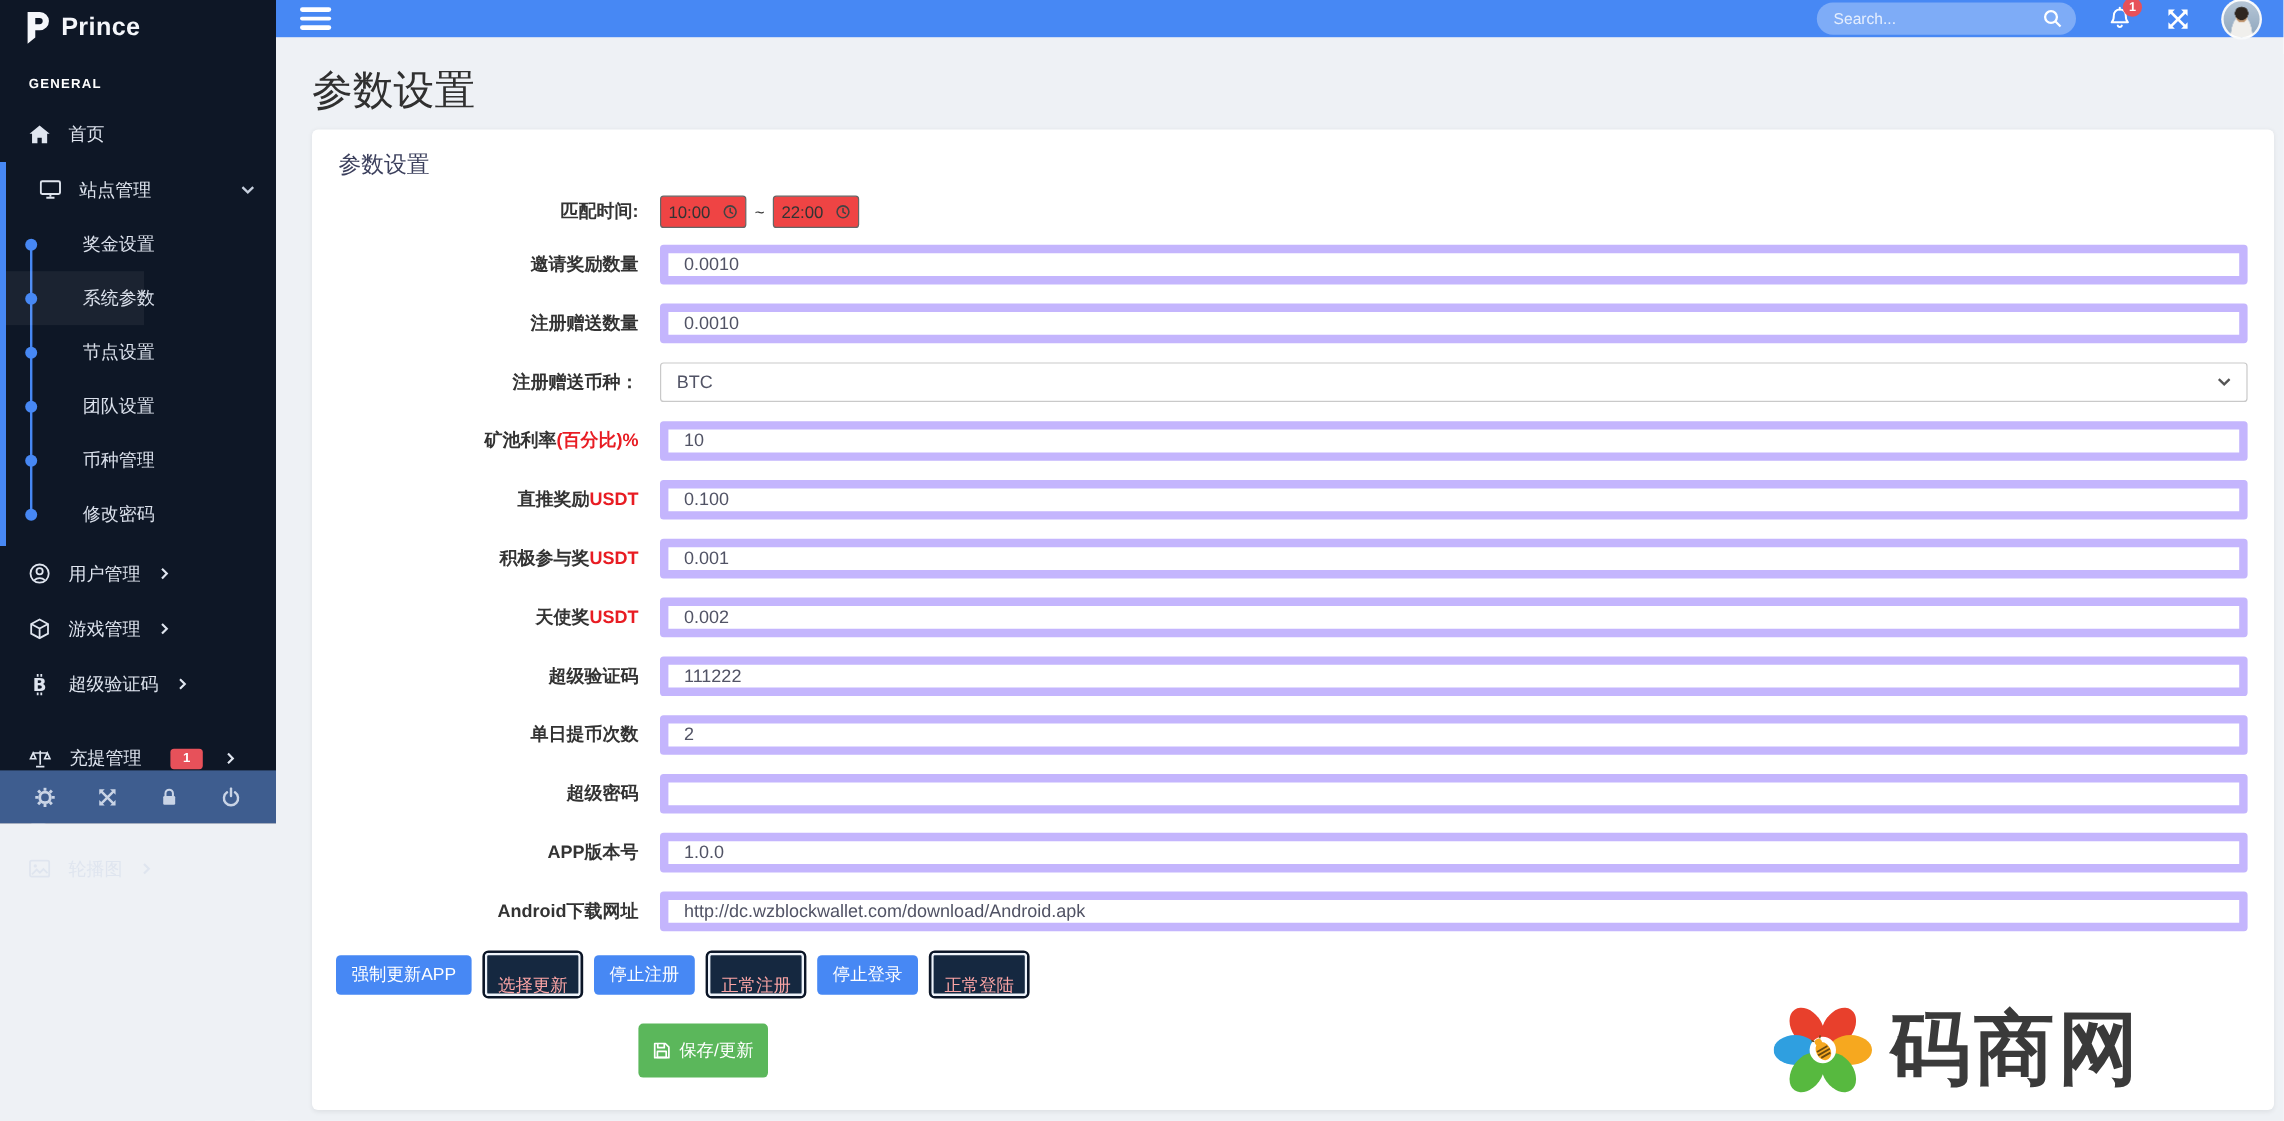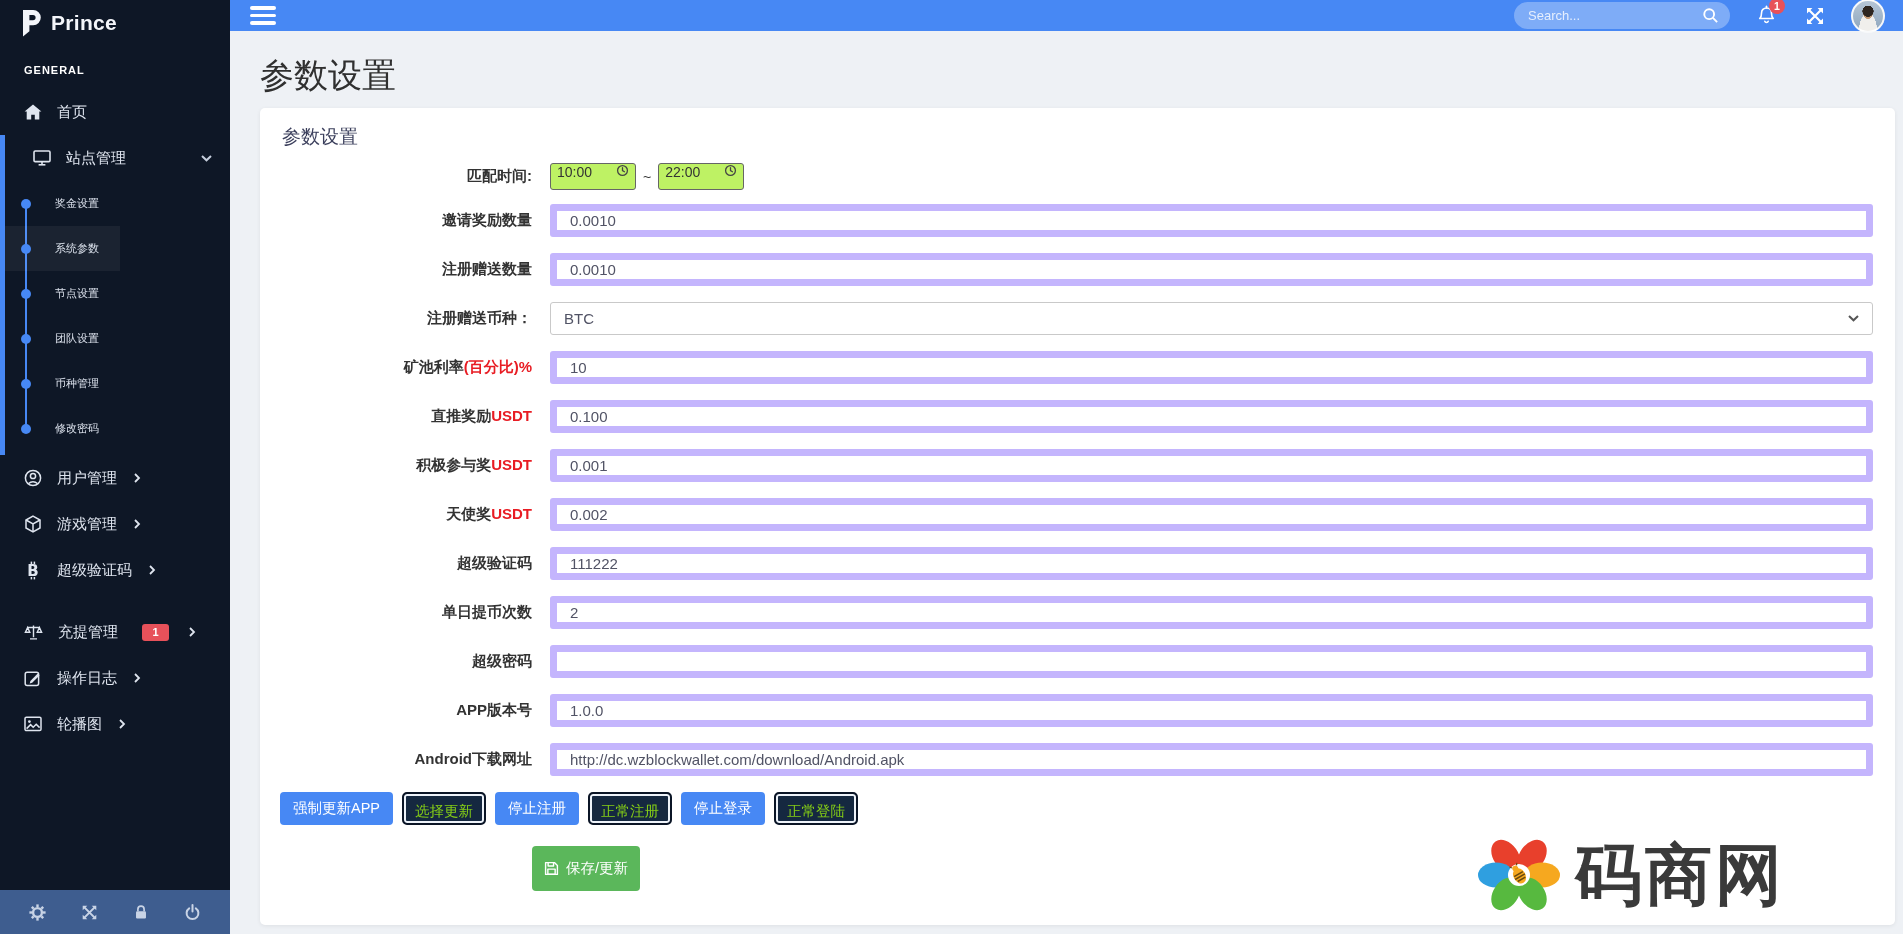--- a/index.html
+++ b/index.html
@@ -1,32 +1,32 @@
 <!DOCTYPE html>
 <html><head>
 <meta charset="utf-8">
 <style>
   html,body{margin:0;padding:0}
   body{width:1903px;height:934px;overflow:hidden;background:#eef1f5;
        font-family:"Liberation Sans","DejaVu Sans",sans-serif;-webkit-font-smoothing:antialiased}
   .app{position:relative;width:1903px;height:934px}
 
   
-  .sidebar{position:absolute;left:0;top:0;width:230px;height:934px;background:#0e1726;color:#dfe5ef;z-index:30}
+  .sidebar{position:absolute;left:0;top:0;width:230px;height:686px;background:#0e1726;color:#dfe5ef;z-index:30}
   .logo-bar{height:45px;display:flex;align-items:center;padding-left:20px;gap:9px}
   .brand-name{font-size:21px;font-weight:bold;color:#f4f6fa;letter-spacing:.3px}
   .section-label{padding:19px 0 13px 24px;font-size:11px;font-weight:bold;letter-spacing:1px;color:#ffffff}
   .mitem{height:46px;display:flex;align-items:center;padding-left:24px;gap:15px;font-size:15px;color:#dfe5ef;cursor:pointer;position:relative}
   .mitem .chev-r{margin-left:2px;display:inline-flex;color:#dfe5ef}
   .site-group{position:relative;border-left:5px solid #4788f4}
   .site-group .mitem{padding-left:28px}
   .chev-down{margin-left:auto;margin-right:18px;display:flex}
   .smenu{position:relative;padding:0 0 4px 0}
   .smenu .rail{position:absolute;left:20px;top:20px;bottom:24px;width:2px;background:#4788f4}
-  .sitem{height:45px;display:flex;align-items:center;padding-left:50px;font-size:11px;color:#dbe1ec;cursor:pointer;position:relative}
+  .sitem{height:45px;display:flex;align-items:center;padding-left:64px;font-size:15px;color:#dbe1ec;cursor:pointer;position:relative}
   .sitem .dot{position:absolute;left:16px;top:50%;margin-top:-5px;width:10px;height:10px;border-radius:50%;background:#4788f4}
   .sitem.active::before{content:"";position:absolute;left:0;top:0;height:100%;width:115px;background:rgba(255,255,255,.055)}
   .badge-sq{min-width:17px;height:17px;background:#e7515a;color:#fff;font-size:11px;font-weight:bold;border-radius:3px;
             display:inline-flex;align-items:center;justify-content:center;padding:0 5px;margin:0 3px 0 9px}
   .gap-block{height:16px}
   .side-foot{position:absolute;left:0;bottom:0;width:230px;height:44px;background:#3e5d8f;display:flex;align-items:center;
              justify-content:space-around;padding:0 12px;box-sizing:border-box}
   .foot-ic{display:inline-flex;cursor:pointer}
 
   
@@ -61,28 +61,28 @@
   .frow{display:flex;align-items:center;margin-bottom:16px}
   .flabel{flex:none;width:252px;text-align:right;padding-right:18px;font-size:15px;font-weight:bold;color:#333;white-space:nowrap}
   .flabel .red{color:#e81c23}
   .fctl{flex:1;min-width:0;margin-right:2px}
   .fin{width:100%;height:33px;border:7px solid #c4b5fd;border-radius:3px;background:#fff;box-sizing:border-box;
        padding:0 13px;font-size:15px;color:#515365;font-family:inherit;outline:none}
   .select-box{height:33px;border:1px solid #c9c9c9;border-radius:3px;background:#fff;box-sizing:border-box;display:flex;
               align-items:center;justify-content:space-between;padding:0 13px;font-size:15px;color:#515365;cursor:pointer}
   .time-row{margin-bottom:14px}
   .time-wrap{display:flex;align-items:center;gap:7px}
-  .time-box{width:86px;height:27px;border:1px solid #666;border-radius:3px;background:#bef264;box-sizing:border-box;display:flex;
-            justify-content:space-between;padding:0 6px;font-size:14px;color:#333;cursor:text}
+  .time-box{width:72px;height:27px;border:1px solid #666;border-radius:3px;background:#ef4444;box-sizing:border-box;display:flex;
+            align-items:center;justify-content:space-between;padding:0 6px;font-size:14px;color:#333;cursor:text}
   .tilde{font-size:14px;color:#333}
 
   .btn-row{display:flex;align-items:center;gap:9px;margin-top:0}
   .btn{height:33px;font-size:14.5px;font-family:inherit;cursor:pointer;white-space:nowrap}
   .btn-blue{background:#4788f4;color:#fff;border:none;border-radius:4px;padding:0 13px}
-  .btn-dark{background:#152840;color:#84cc16;border:2px solid #0b1526;border-radius:5px;padding:8px 11px;
+  .btn-dark{background:#152840;color:#fca5a5;border:2px solid #0b1526;border-radius:5px;padding:18px 11px;
             box-shadow:inset 0 0 0 2px #eef3fa}
   .save-row{margin:21px 0 0 252px}
   .btn-save{height:45px;background:#5bb75b;color:#fff;border:none;border-radius:4px;padding:0 12px;font-size:14.5px;
             font-family:inherit;display:inline-flex;align-items:center;gap:7px;cursor:pointer}
 
   
   .watermark{position:absolute;left:1238px;top:786px;display:flex;align-items:center;gap:15px;z-index:40;pointer-events:none}
   .wm-text{font-size:67px;font-weight:900;color:#3a3a3a;letter-spacing:3px;line-height:1}
 </style>
 </head>

